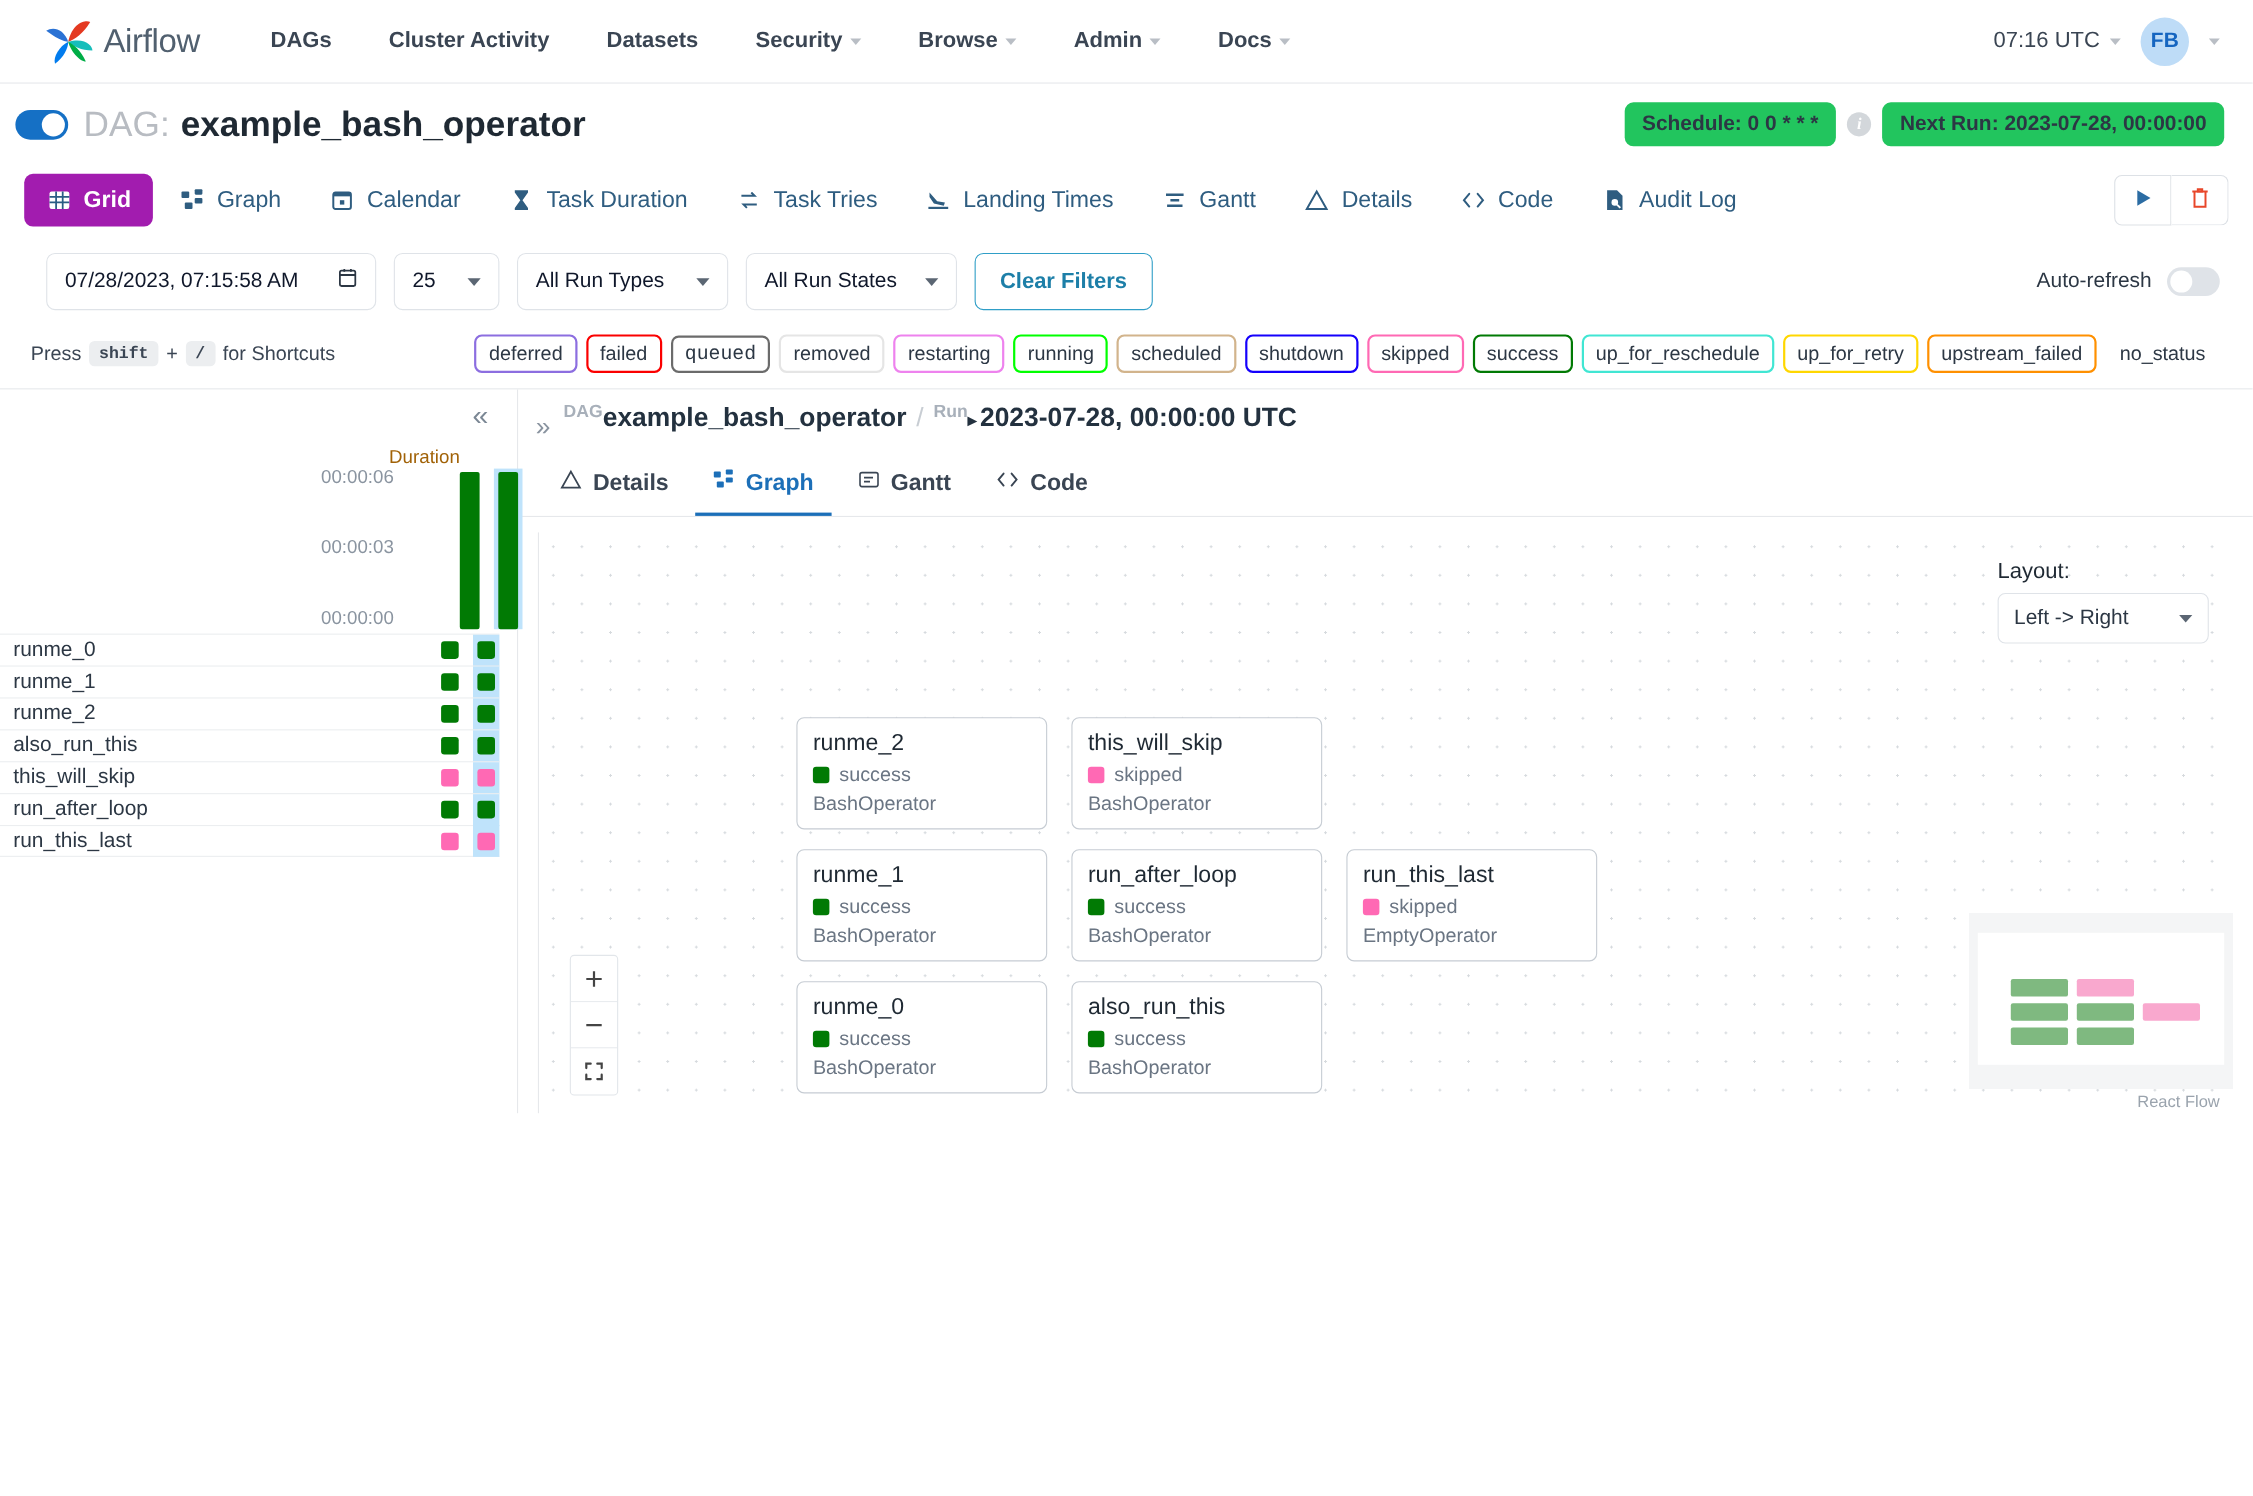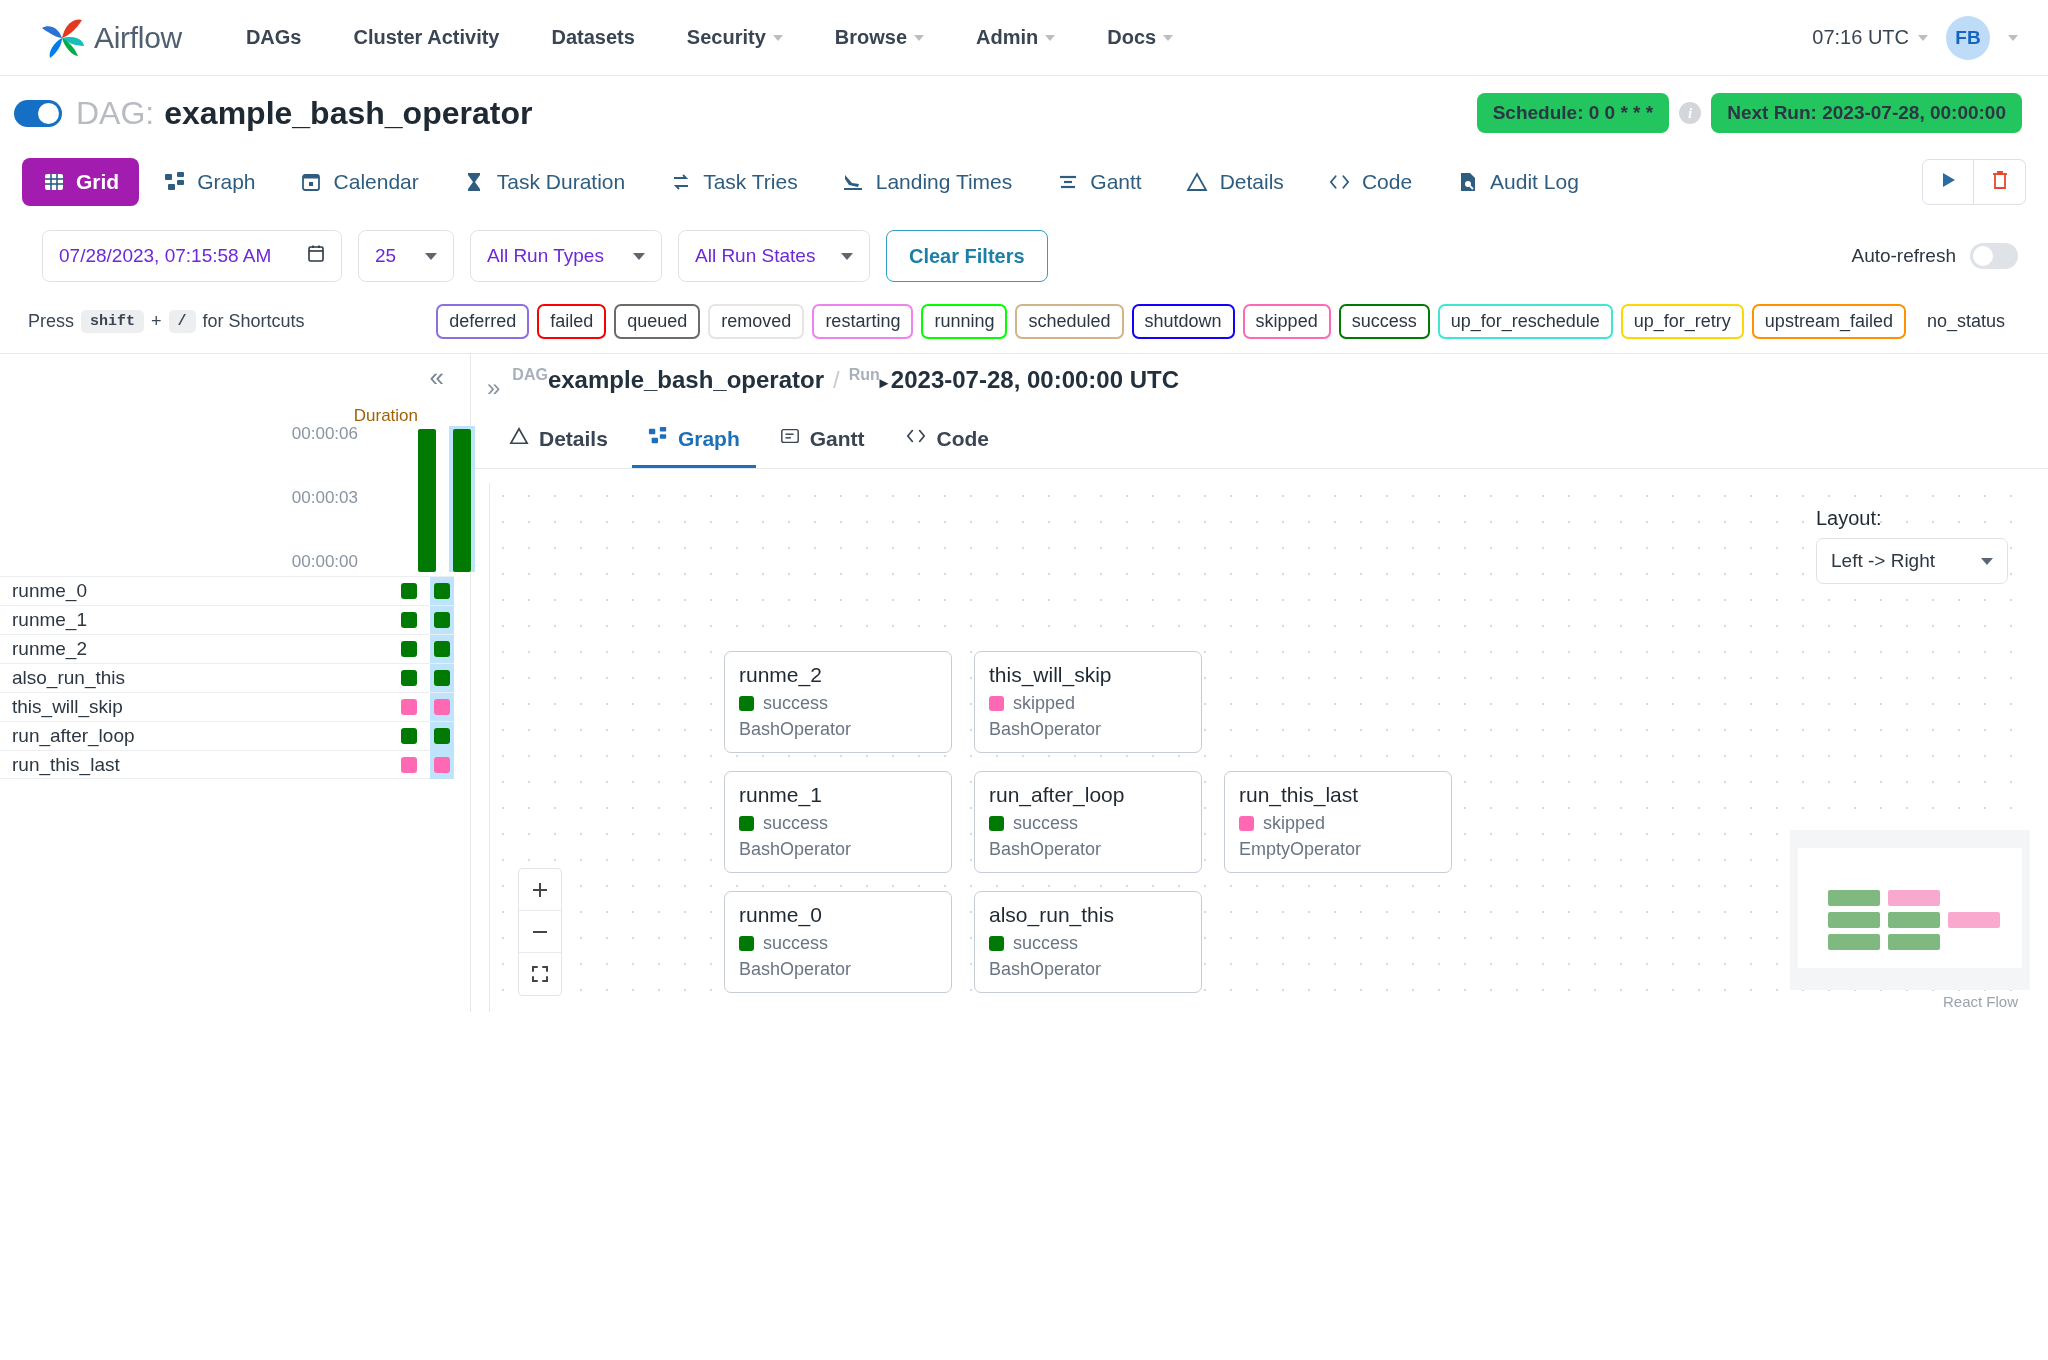--- a/index.html
+++ b/index.html
@@ -80,21 +80,21 @@
   .icon-btn:last-child { border-radius: 0 7px 7px 0; border-left: none; }
 
   
   .filterbar {
     display: flex; align-items: center; gap: 16px;
     padding: 10px 30px 16px 42px;
   }
   .ctrl {
     border: 1px solid #dfe3e8; border-radius: 8px; background: #fff;
     height: 52px; display: flex; align-items: center; padding: 0 16px;
-    font-size: 19px; color: #6d28d9; position: relative; cursor: pointer;
+    font-size: 19px; color: #0f172a; position: relative; cursor: pointer;
   }
   .ctrl.date { width: 300px; justify-content: space-between; }
   .ctrl.num { width: 96px; justify-content: space-between; }
   .ctrl.sel { min-width: 192px; justify-content: space-between; gap: 22px; }
   .chev { width:0;height:0;border-left:6px solid transparent;border-right:6px solid transparent;
     border-top:7px solid #5b6673; }
   .btn-outline {
     border: 1px solid #2f9ec7; color: #1d7fa8; background: #fff;
     border-radius: 8px; height: 52px; padding: 0 22px; font-size: 20px;
     font-weight: bold; cursor: pointer; display:flex;align-items:center;
@@ -446,21 +446,21 @@
   <div class="shortcut">
     <span>Press</span>
     <span class="kbd">shift</span>
     <span>+</span>
     <span class="kbd">/</span>
     <span>for Shortcuts</span>
   </div>
   <div class="legend-items" id="legend-items">
       <div class="legend-badge" style="border-color: rgb(140, 110, 224);">deferred</div>
       <div class="legend-badge" style="border-color: rgb(251, 0, 0);">failed</div>
-      <div class="legend-badge" style="border-color: rgb(107, 107, 107);">queued</div>
+      <div class="legend-badge" style="border-color: rgb(107, 107, 107); font-family: Liberation Mono, monospace;">queued</div>
       <div class="legend-badge" style="border-color: rgb(229, 229, 229);">removed</div>
       <div class="legend-badge" style="border-color: rgb(238, 130, 238);">restarting</div>
       <div class="legend-badge" style="border-color: rgb(1, 255, 0);">running</div>
       <div class="legend-badge" style="border-color: rgb(210, 180, 140);">scheduled</div>
       <div class="legend-badge" style="border-color: rgb(21, 0, 252);">shutdown</div>
       <div class="legend-badge" style="border-color: rgb(255, 105, 180);">skipped</div>
       <div class="legend-badge" style="border-color: rgb(1, 122, 4);">success</div>
       <div class="legend-badge" style="border-color: rgb(65, 230, 211);">up_for_reschedule</div>
       <div class="legend-badge" style="border-color: rgb(255, 215, 0);">up_for_retry</div>
       <div class="legend-badge" style="border-color: rgb(255, 144, 0);">upstream_failed</div>

